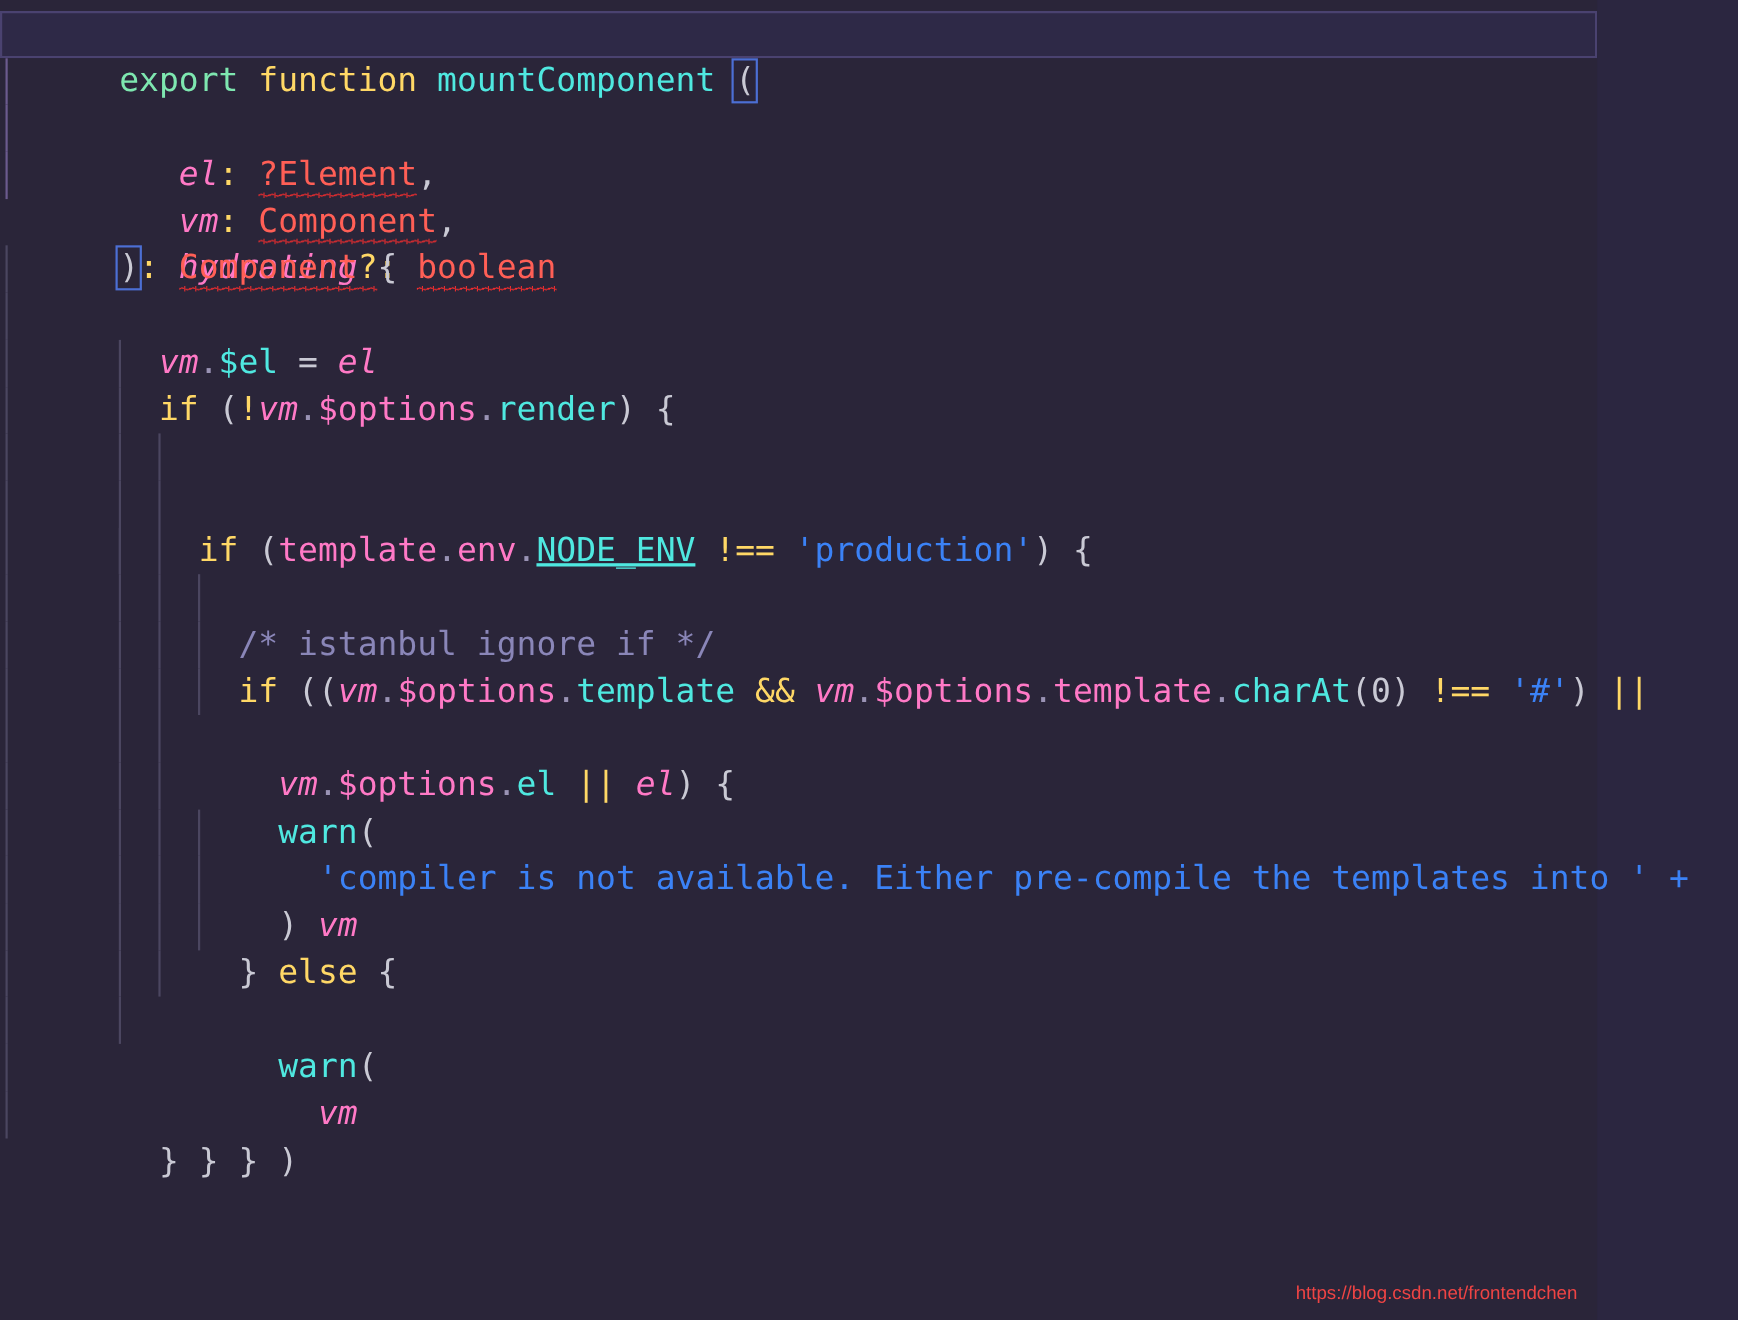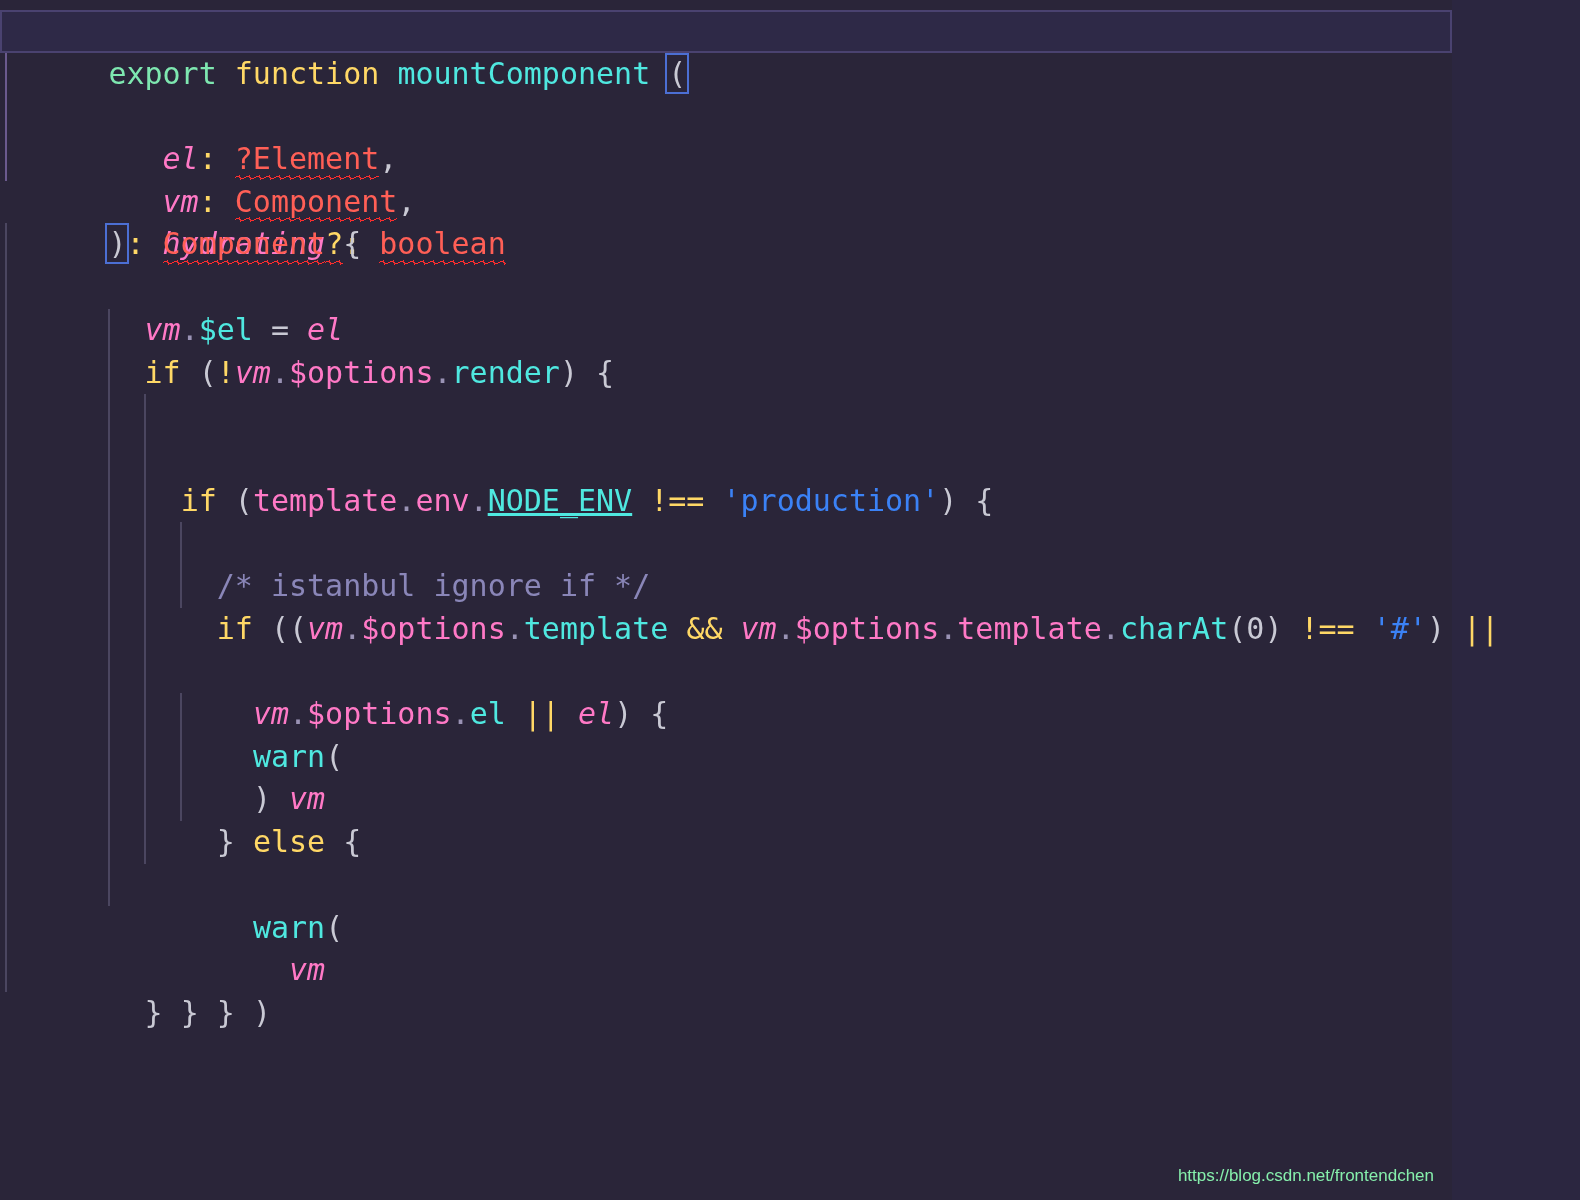--- a/index.html
+++ b/index.html
@@ -109,21 +109,21 @@
     position: relative;
     z-index: 4;
   }
 
   .watermark {
     position: absolute;
     right: 18px;
     bottom: 14px;
     font-family: "Liberation Sans", sans-serif;
     font-size: 17px;
-    color: #86efac;
+    color: #ef4444;
     z-index: 9;
     white-space: pre;
   }
 </style>
 </head>
 <body>
 
 <div id="editor">
 
   <div class="code">
@@ -196,20 +196,27 @@
 
     <div class="line">
       <span class="guide" style="left:5px"></span>
       <span class="guide" style="left:108px"></span>
       <span class="guide" style="left:144px"></span>
       <span class="guide" style="left:180px"></span>
       <span class="txt">        <span class="cyan">warn</span><span class="punc">(</span></span>
     </div>
 
 
+    <div class="line">
+      <span class="guide" style="left:5px"></span>
+      <span class="guide" style="left:108px"></span>
+      <span class="guide" style="left:144px"></span>
+      <span class="guide" style="left:180px"></span>
+      <span class="txt">          <span class="str">'compiler is not available. Either pre-compile the templates into ' +</span></span>
+    </div>
 
 
     <div class="line">
       <span class="guide" style="left:5px"></span>
       <span class="guide" style="left:108px"></span>
       <span class="guide" style="left:144px"></span>
       <span class="guide" style="left:180px"></span>
       <span class="txt">          <span class="param">vm</span></span>
     </div>
 

